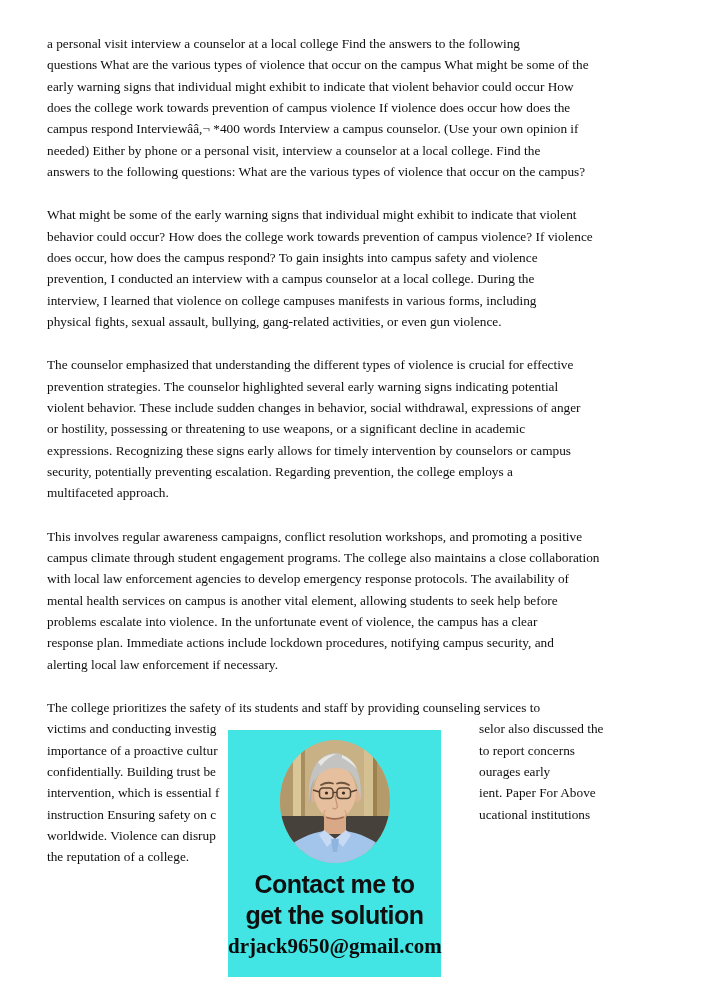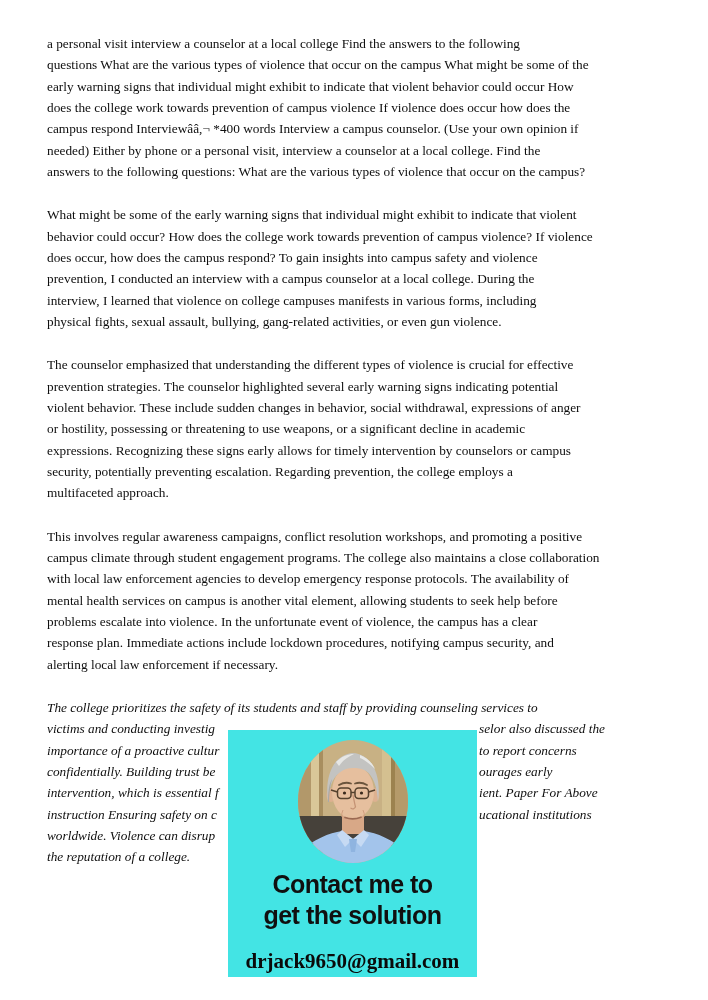--- a/index.html
+++ b/index.html
@@ -15,30 +15,30 @@
   .doc {
     position: absolute;
     left: 47px;
     top: 33px;
     width: 616px;
     font-size: 13.3px;
     line-height: 21.33px;
   }
   .para { margin: 0 0 22px 0; }
   .para.tight { }
-  .para.last { margin-bottom: 4px; font-style: italic; }
+  .para.last { margin-bottom: 4px; }
   .line { white-space: pre; }
   .split-line { position: relative; }
   .right-frag { position: absolute; left: 432px; top: 0; white-space: pre; }
 
   .card {
     position: absolute;
     left: 228px;
     top: 730px;
-    width: 249px;
+    width: 213px;
     height: 247px;
     z-index: 5;
     text-align: center;
   }
   .photo {
     width: 110px;
     height: 123px;
     margin: 10px auto 0 auto;
   }
   .card-heading {
@@ -48,21 +48,21 @@
     line-height: 31px;
     letter-spacing: -0.5px;
     color: #101010;
   }
   .card-heading.first { margin-top: 6px; }
   .card-email {
     font-family: "Liberation Serif", serif;
     font-weight: 700;
     font-size: 21px;
     line-height: 26px;
-    margin-top: 17px;
+    margin-top: 2px;
     color: #0a0a0a;
   }
 </style>
 </head>
 <body style="background: rgb(255, 255, 255); color: rgb(14, 14, 14);">
 
 <div class="doc">
   <div class="para">
       <div class="line">a personal visit interview a counselor at a local college Find the answers to the following</div>
       <div class="line">questions What are the various types of violence that occur on the campus What might be some of the</div>

